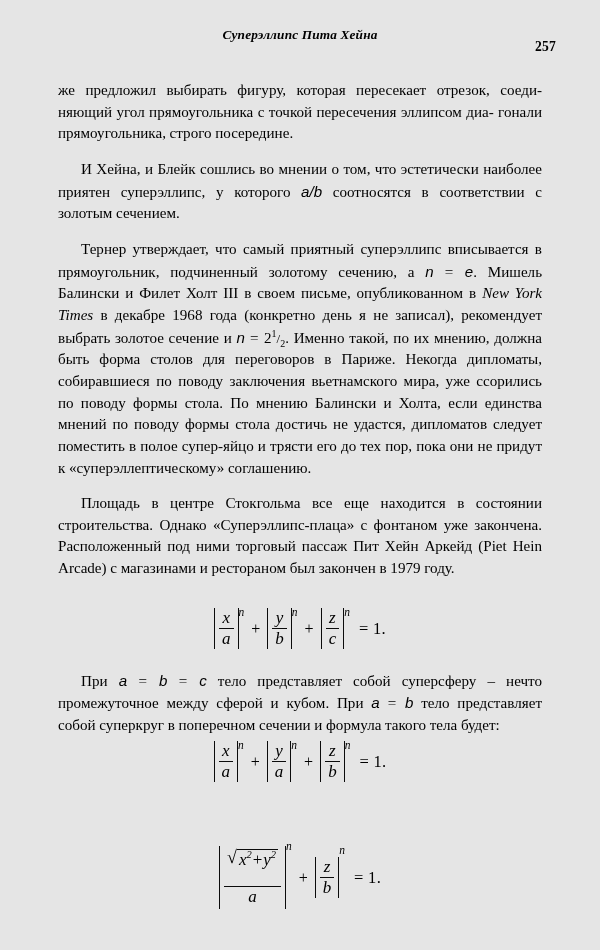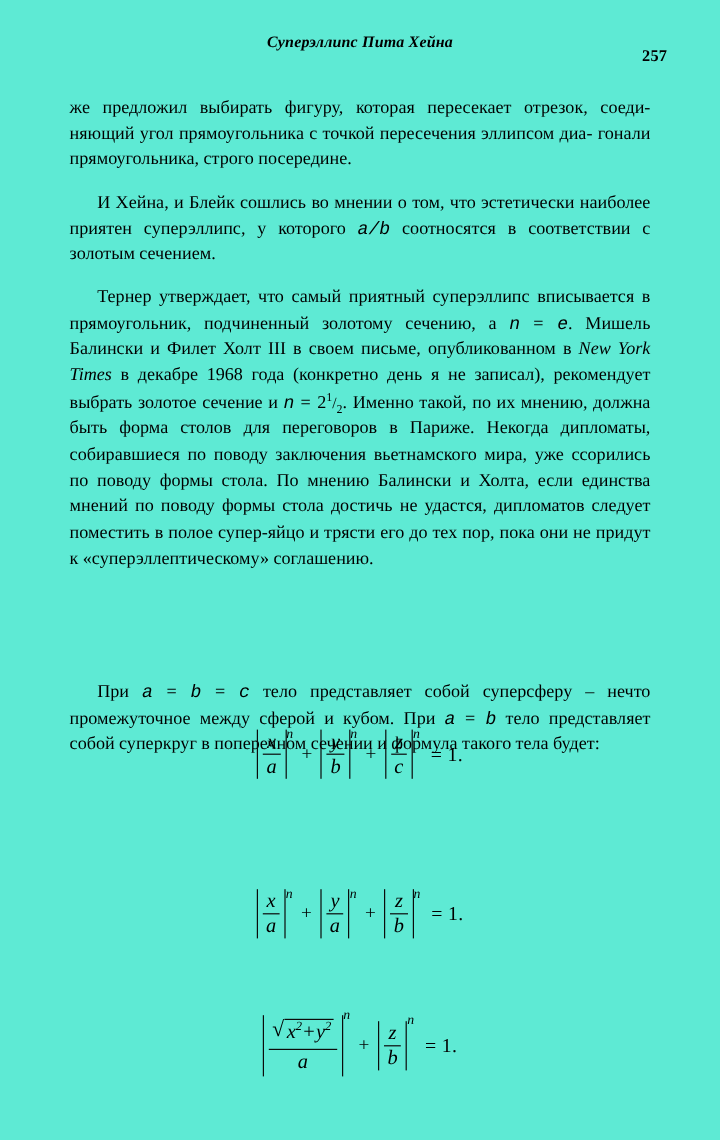--- a/index.html
+++ b/index.html
@@ -16,21 +16,21 @@
     font-family: "Liberation Serif", "DejaVu Serif", serif;
     color: #000000;
     -webkit-font-smoothing: antialiased;
   }
 
   .page {
     position: absolute;
     left: 0; top: 0;
     width: 600px;
     height: 950px;
-    background: #5eead4;
+    background: #e5e5e5;
   }
 
   
   .runhead {
     position: absolute;
     left: 44px;
     top: 27px;
     width: 512px;
     height: 20px;
   }
@@ -76,21 +76,21 @@
   }
   p.para.noindent {
     text-indent: 0;
   }
 
   i, em, .it { font-style: italic; }
 
   
   .mv {
     font-style: italic;
-    font-family: Liberation Mono, monospace;
+    font-family: Liberation Sans, sans-serif;
   }
   .eqspace { letter-spacing: 0.4px; }
 
   
   .pow {
     font-size: 10px;
     vertical-align: super;
     line-height: 0;
   }
   .fracslash { font-size: 13px; }
@@ -177,21 +177,21 @@
     position: absolute;
     left: 0;
     top: -1px;
     font-size: 18px;
     font-style: normal;
     line-height: 1;
   }
   .sqrt > .rad {
     display: inline-block;
     border-top: 1.1px solid #0b0b0b;
-    padding: 1px 2px 4px 2px;
+    padding: 1px 2px 16px 2px;
   }
   .sup2 {
     font-size: 10.5px;
     vertical-align: super;
     line-height: 0;
     font-style: italic;
   }
   .tallbars > .bars {
     padding-top: 3px;
     padding-bottom: 3px;
@@ -208,20 +208,21 @@
   </div>
 
   <div class="textblock">
 
     <p class="para noindent"><span>же предложил выбирать фигуру, которая пересекает отрезок, соеди-</span> <span>няющий угол прямоугольника с точкой пересечения эллипсом диа-</span> <span>гонали прямоугольника, строго посередине.</span></p>
 
     <p class="para indent"><span>И Хейна, и Блейк сошлись во мнении о том, что эстетически наиболее приятен суперэллипс, у которого </span><span class="mv">a/b</span><span> соотносятся в соответствии с золотым сечением.</span></p>
 
     <p class="para indent"><span>Тернер утверждает, что самый приятный суперэллипс вписывается в прямоугольник, подчиненный золотому сечению, а </span><span class="mv">n</span><span class="eqspace"> = </span><span class="mv">e</span><span>. Мишель Балински и Филет Холт III в своем письме, опубликованном в </span><span class="it">New York Times</span><span> в декабре 1968 года (конкретно день я не записал), рекомендует выбрать золотое сечение и </span><span class="mv">n</span><span class="eqspace"> = </span><span>2</span><span class="pow">1</span><span class="fracslash">/</span><span class="sub">2</span><span>. Именно такой, по их мнению, должна быть форма столов для переговоров в Париже. Некогда дипломаты, собиравшиеся по поводу заключения вьетнамского мира, уже ссорились по поводу формы стола. По мнению Балински и Холта, если единства мнений по поводу формы стола достичь не удастся, дипломатов следует поместить в полое супер-яйцо и трясти его до тех пор, пока они не придут к «суперэллептическому» соглашению.</span></p>
 
+    <p class="para indent">Площадь в центре Стокгольма все еще находится в состоянии строительства. Однако «Суперэллипс-плаца» с фонтаном уже закончена. Расположенный под ними торговый пассаж Пит Хейн Аркейд (Piet Hein Arcade) с магазинами и рестораном был закончен в 1979 году.</p>
 
 
     <div style="height:62px"></div>
 
     <p class="para indent"><span>При </span><span class="mv">a</span><span class="eqspace"> = </span><span class="mv">b</span><span class="eqspace"> = </span><span class="mv">c</span><span> тело представляет собой суперсферу – нечто промежуточное между сферой и кубом. При </span><span class="mv">a</span><span class="eqspace"> = </span><span class="mv">b</span><span> тело представляет собой суперкруг в поперечном сечении и формула такого тела будет:</span></p>
 
     <div style="height:64px"></div>
 
 
   </div>

